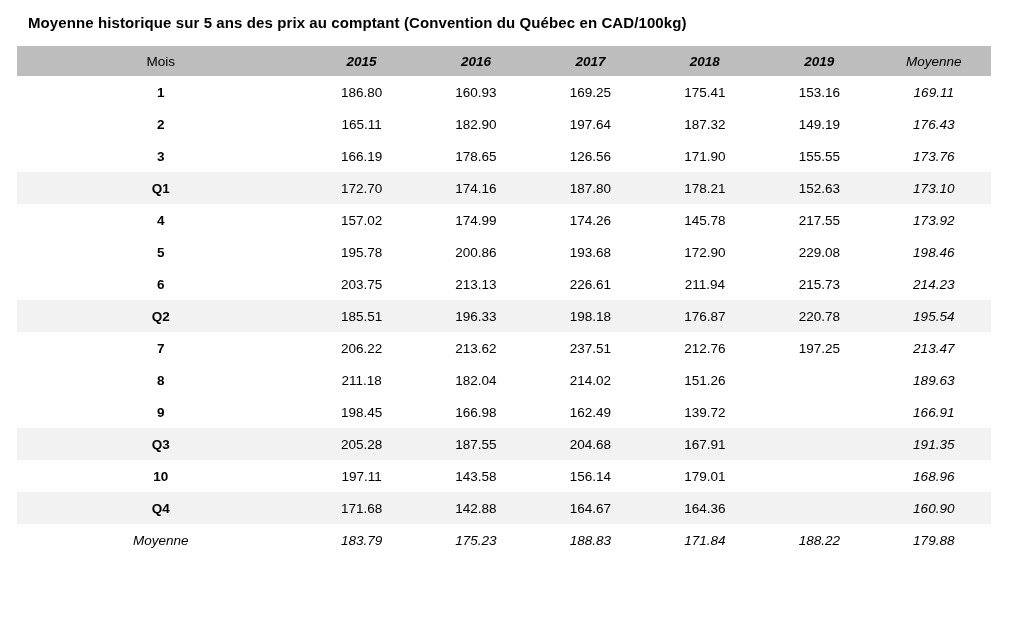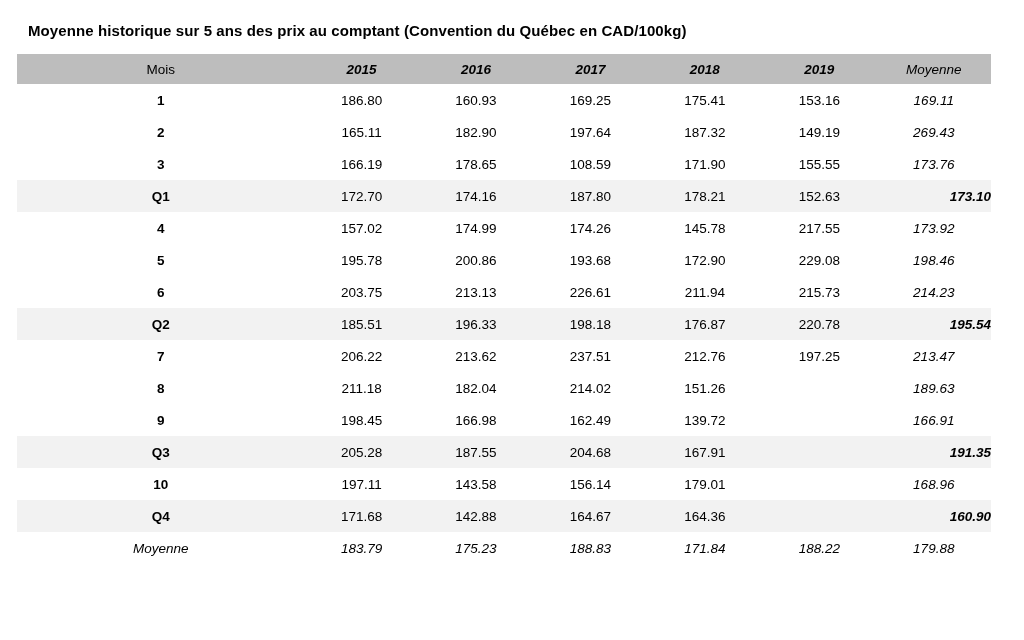--- a/index.html
+++ b/index.html
@@ -12,21 +12,21 @@
     margin: 0;
     padding: 0;
     background: #ffffff;
     width: 1024px;
     height: 640px;
     overflow: hidden;
     font-family: "Liberation Sans", sans-serif;
     color: var(--text-color);
   }
   .page {
-    padding: 20px 0 0 17px;
+    padding: 12px 0 0 17px;
   }
   .title {
     font-size: 15px;
     font-weight: bold;
     margin: 2px 0 15px 11px;
     letter-spacing: 0.1px;
   }
   table.price-table {
     border-collapse: collapse;
     width: 974px;
@@ -44,21 +44,21 @@
     white-space: nowrap;
   }
   th { font-weight: bold; }
   th.col-mois { font-weight: normal; width: 29.5%; }
   th.col-year { width: 11.75%; font-style: italic; }
   th.col-moyenne { width: 11.75%; font-weight: normal; font-style: italic; }
   tbody tr { height: 32px; }
   td.cell-mois { font-weight: bold; }
   td.cell-avgcol { font-style: italic; }
   tr.row-quarter { background: var(--quarter-bg); }
-  tr.row-quarter td.cell-avgcol { font-weight: bold; text-align: right; }
+  tr.row-quarter td.cell-avgcol { font-weight: normal; }
   tr.row-average td { font-style: italic; font-weight: normal; }
   tr.row-average td.cell-mois { font-weight: normal; }
 </style>
 </head>
 <body>
 
 <div class="page">
   <div class="title">Moyenne historique sur 5 ans des prix au comptant (Convention du Québec en CAD/100kg)</div>
 
   <table class="price-table">
@@ -83,27 +83,27 @@
     <td class="cell-val">153.16</td>
     <td class="cell-avgcol">169.11</td>
   </tr>
         <tr class="row-month">
     <td class="cell-mois">2</td>
     <td class="cell-val">165.11</td>
     <td class="cell-val">182.90</td>
     <td class="cell-val">197.64</td>
     <td class="cell-val">187.32</td>
     <td class="cell-val">149.19</td>
-    <td class="cell-avgcol">269.43</td>
+    <td class="cell-avgcol">176.43</td>
   </tr>
         <tr class="row-month">
     <td class="cell-mois">3</td>
     <td class="cell-val">166.19</td>
     <td class="cell-val">178.65</td>
-    <td class="cell-val">108.59</td>
+    <td class="cell-val">126.56</td>
     <td class="cell-val">171.90</td>
     <td class="cell-val">155.55</td>
     <td class="cell-avgcol">173.76</td>
   </tr>
         <tr class="row-quarter">
     <td class="cell-mois">Q1</td>
     <td class="cell-val">172.70</td>
     <td class="cell-val">174.16</td>
     <td class="cell-val">187.80</td>
     <td class="cell-val">178.21</td>

